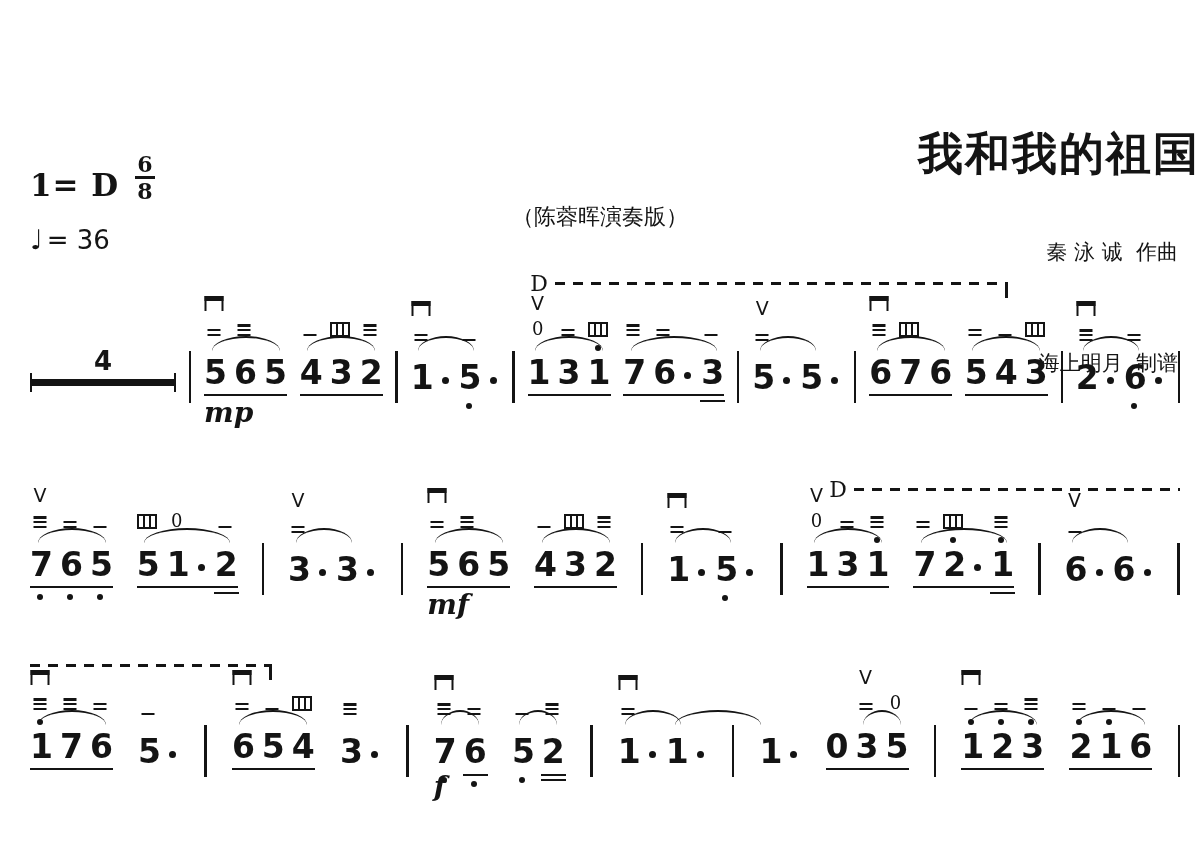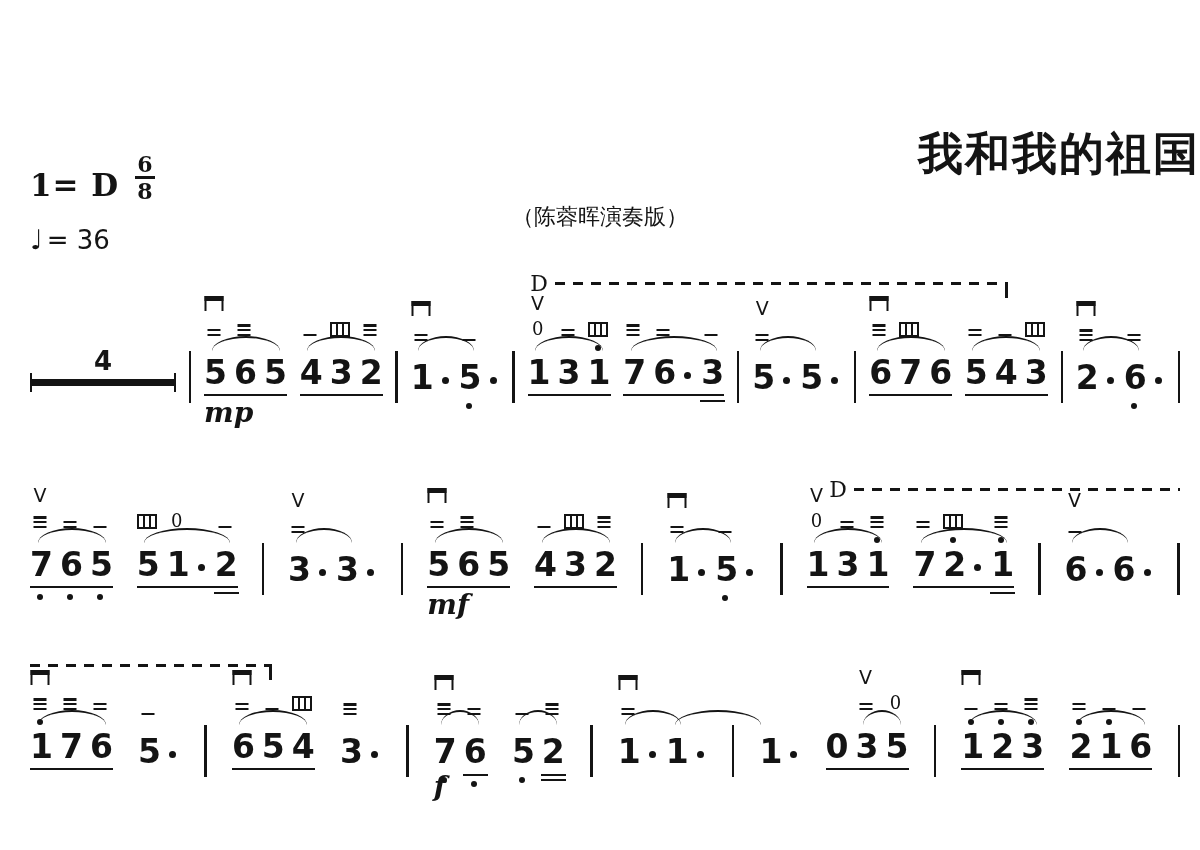--- a/index.html
+++ b/index.html
@@ -98,20 +98,24 @@
   </div>
 
   <div class="tempo">
     <span class="note-glyph">♩</span>
     <span>= 36</span>
   </div>
 
   <div class="title">我和我的祖国</div>
   <div class="subtitle">（陈蓉晖演奏版）</div>
 
+  <div class="credits">
+    <div>秦 泳 诚  作曲</div>
+    <div>海上明月  制谱</div>
+  </div>
 
   <div class="score" id="score">
       <div class="line">
         <div class="dline" style="left: 43.5%; width: 41.5%; top: 2px;">
           <span class="dlabel">D</span>
           <i class="dash"></i>
           <i class="dhook"></i>
         </div>
         <div class="cells">
           <div class="mr">

